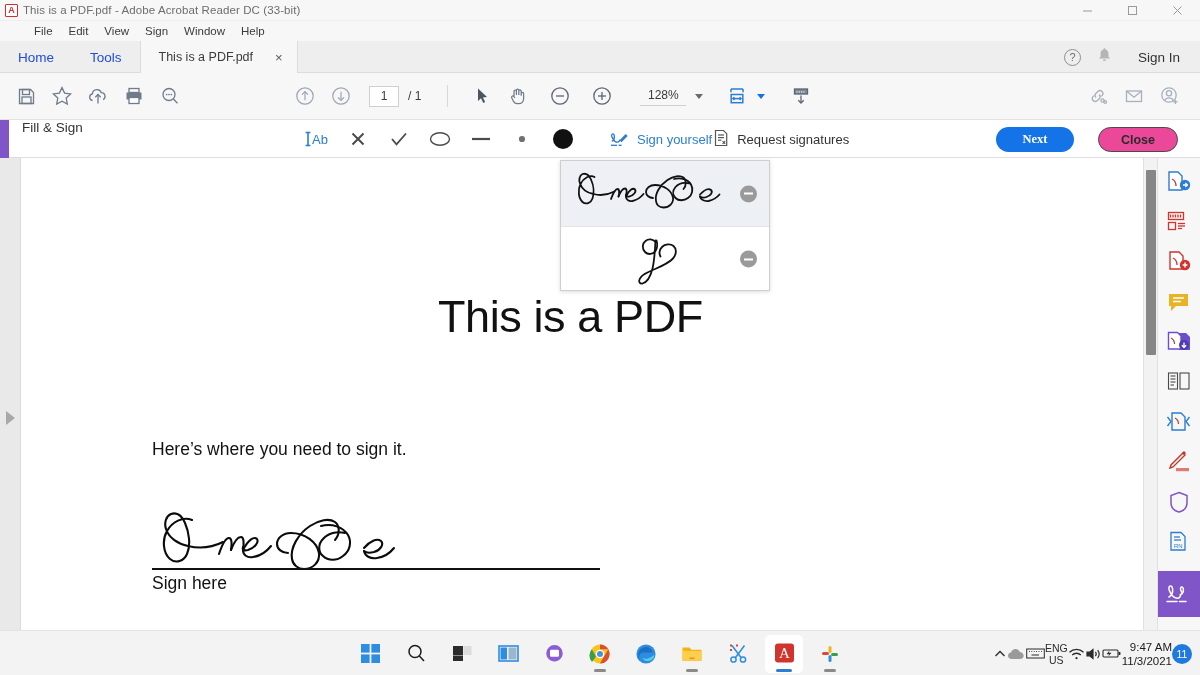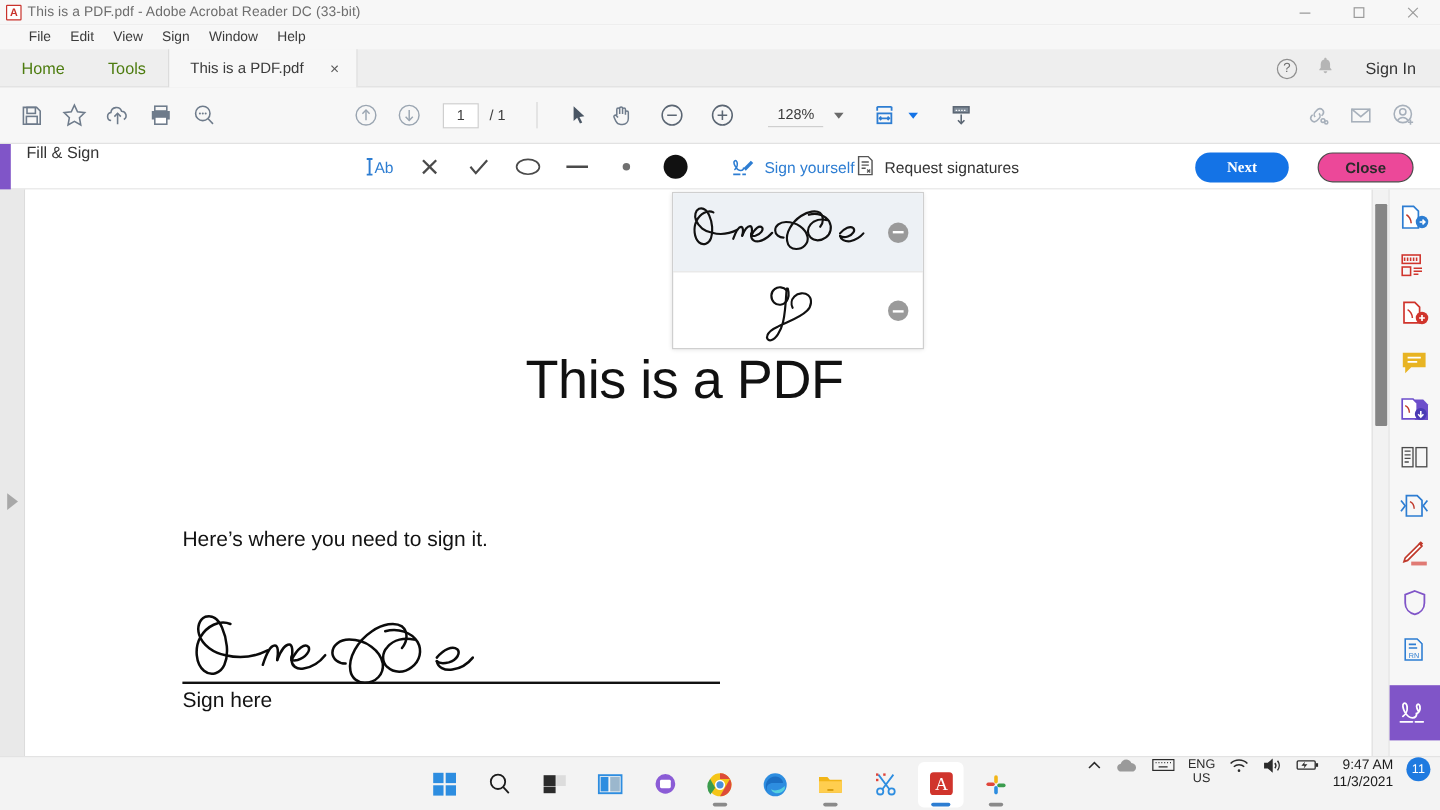--- a/index.html
+++ b/index.html
@@ -25,33 +25,33 @@
   }
   .tb-title { font-size: 11.5px; color: #6d6d6d; letter-spacing: 0.1px; }
   .wincontrols { position: absolute; right: 0; top: 0; display: flex; height: 21px; }
   .wc { width: 45px; height: 21px; display:flex; align-items:center; justify-content:center;
         color: #9a9a9a; font-size: 11px; }
   .wc svg { display: block; }
 
   
   .menubar {
     position: absolute; top: 21px; left: 0; width: 1200px; height: 20px;
-    background: #f7f7f7; display: flex; align-items: center; padding-left: 16px;
+    background: #f7f7f7; display: flex; align-items: center; padding-left: 26px;
   }
   .menuitem { font-size: 11.5px; color: #3b3b3b; padding: 0 8px; }
 
   
   .tabbar {
     position: absolute; top: 41px; left: 0; width: 1200px; height: 32px;
     background: #eeeeee; border-bottom: 1px solid #dcdcdc;
     display: flex; align-items: stretch;
   }
   .navbtn {
     display: flex; align-items: center; padding: 0 18px;
-    font-size: 13.5px; color: #4d7c0f; height: 32px;
+    font-size: 13.5px; color: #1d4ed8; height: 32px;
   }
   .doctab {
     display: flex; align-items: center; height: 32px;
     background: #f7f7f7; border-left: 1px solid #dcdcdc; border-right: 1px solid #dcdcdc;
     padding: 0 14px 0 18px; min-width: 150px; position: relative;
   }
   .doctab-label { font-size: 12.5px; color: #3b3b3b; }
   .doctab-close { margin-left: 22px; font-size: 13px; color: #5a5a5a; line-height: 1; }
   .tabbar-right {
     position: absolute; right: 10px; top: 0; height: 32px;
@@ -197,21 +197,21 @@
   }
   .tbapp { width: 38px; height: 38px; display: flex; align-items: center; justify-content: center; position: relative; }
   .tbapp.active { background: #ffffff; border-radius: 5px; }
   .tbapp .dot {
     position: absolute; bottom: 1px; left: 50%; transform: translateX(-50%);
     width: 12px; height: 2.5px; border-radius: 2px; background: #8a8a8a;
   }
   .tbapp .dot.blue { background: #2d7dd2; width: 16px; }
   .tray {
     position: absolute; right: 8px; top: 0; height: 45px;
-    display: flex; align-items: flex-start; gap: 11px;
+    display: flex; align-items: center; gap: 0;
   }
   .tray-item { display: flex; align-items: center; justify-content: center; color: #3b3b3b; }
   .lang { font-size: 10.5px; color: #2b2b2b; line-height: 12px; text-align: center; }
   .clock { font-size: 11.5px; color: #1b1b1b; line-height: 14px; text-align: right; }
   .notif {
     width: 20px; height: 20px; border-radius: 50%; background: #1f7ae0; color: #fff;
     font-size: 10.5px; display: flex; align-items: center; justify-content: center;
   }
 </style>
 </head>

